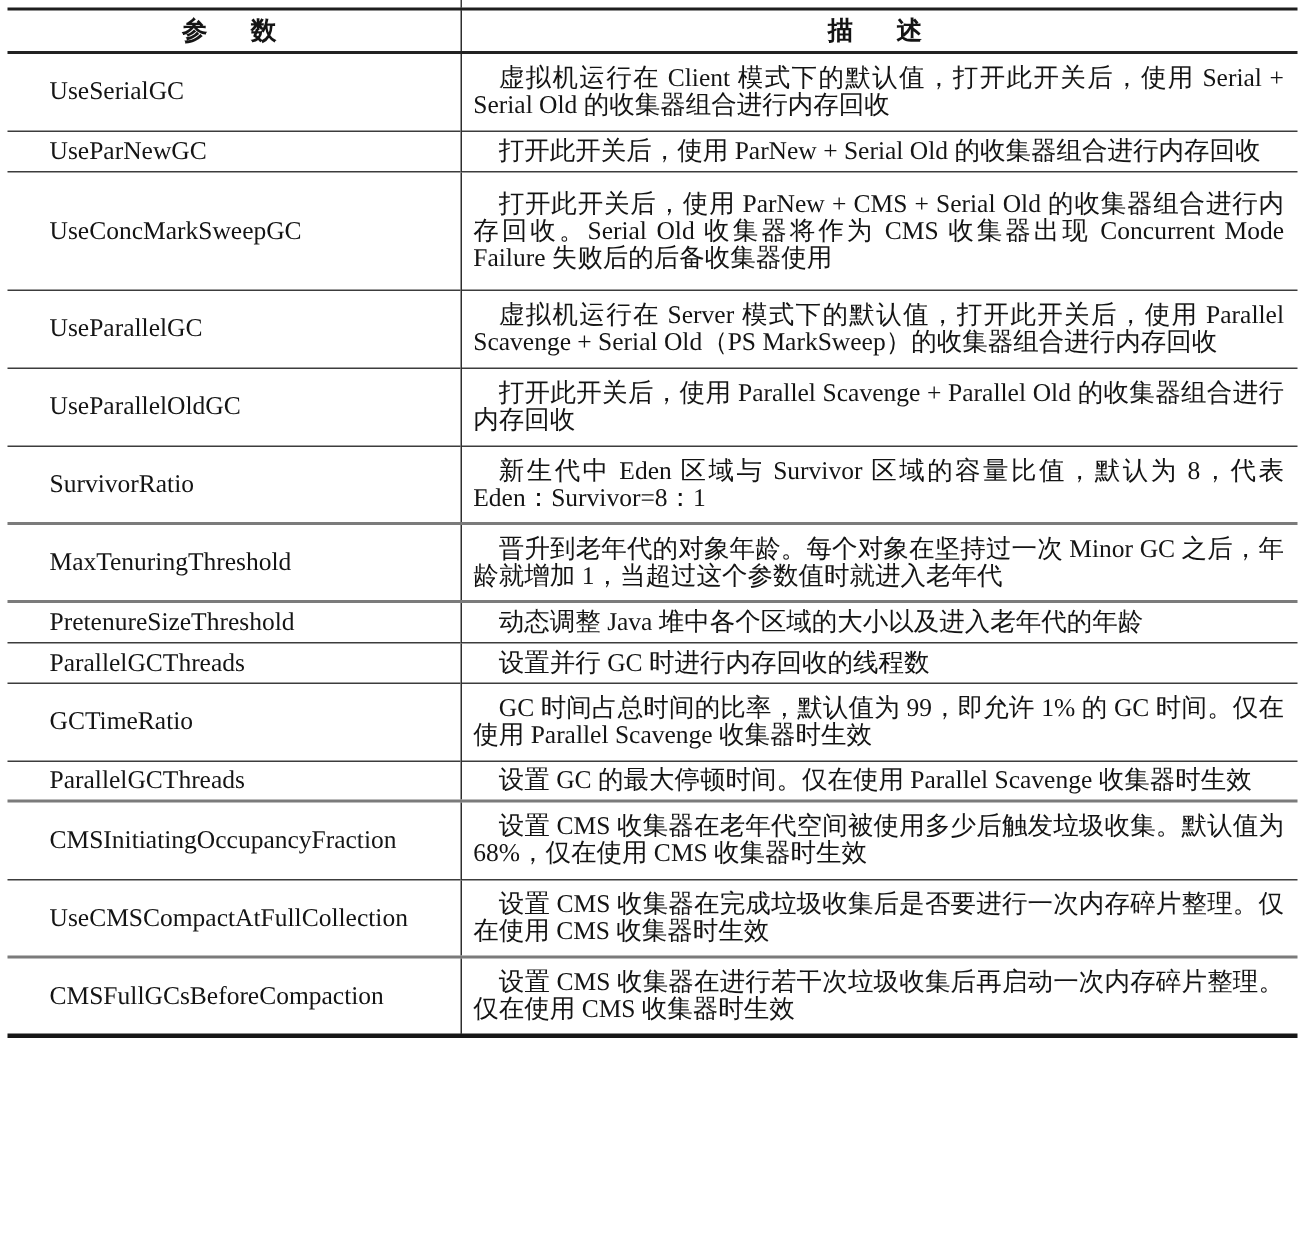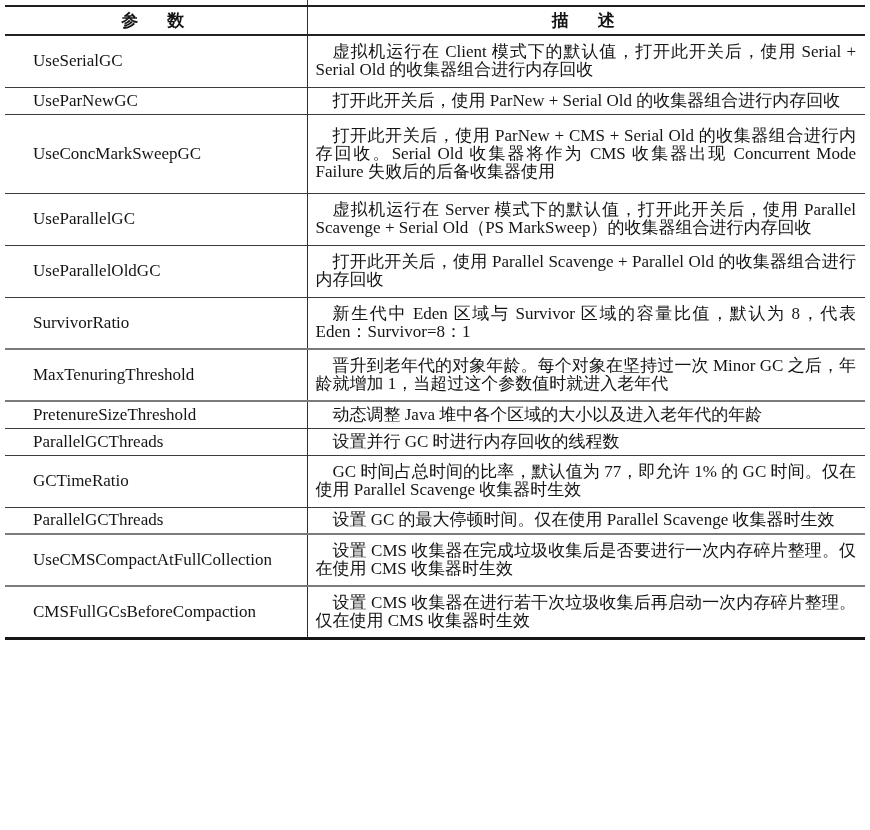--- a/index.html
+++ b/index.html
@@ -145,27 +145,33 @@
         </tr>
         <tr class="l1">
           <td class="param">ParallelGCThreads</td>
           <td class="desc">
               <p>设置并行 GC 时进行内存回收的线程数</p>
             </td>
         </tr>
         <tr class="l2">
           <td class="param">GCTimeRatio</td>
           <td class="desc">
-              <p>GC 时间占总时间的比率，默认值为 77，即允许 1% 的 GC 时间。仅在使用 Parallel Scavenge 收集器时生效</p>
+              <p>GC 时间占总时间的比率，默认值为 99，即允许 1% 的 GC 时间。仅在使用 Parallel Scavenge 收集器时生效</p>
             </td>
         </tr>
         <tr class="l1 thick">
           <td class="param">ParallelGCThreads</td>
           <td class="desc">
               <p>设置 GC 的最大停顿时间。仅在使用 Parallel Scavenge 收集器时生效</p>
+            </td>
+        </tr>
+        <tr class="l2">
+          <td class="param">CMSInitiatingOccupancyFraction</td>
+          <td class="desc">
+              <p>设置 CMS 收集器在老年代空间被使用多少后触发垃圾收集。默认值为 68%，仅在使用 CMS 收集器时生效</p>
             </td>
         </tr>
         <tr class="l2 thick">
           <td class="param">UseCMSCompactAtFullCollection</td>
           <td class="desc">
               <p>设置 CMS 收集器在完成垃圾收集后是否要进行一次内存碎片整理。仅在使用 CMS 收集器时生效</p>
             </td>
         </tr>
         <tr class="l2">
           <td class="param">CMSFullGCsBeforeCompaction</td>

